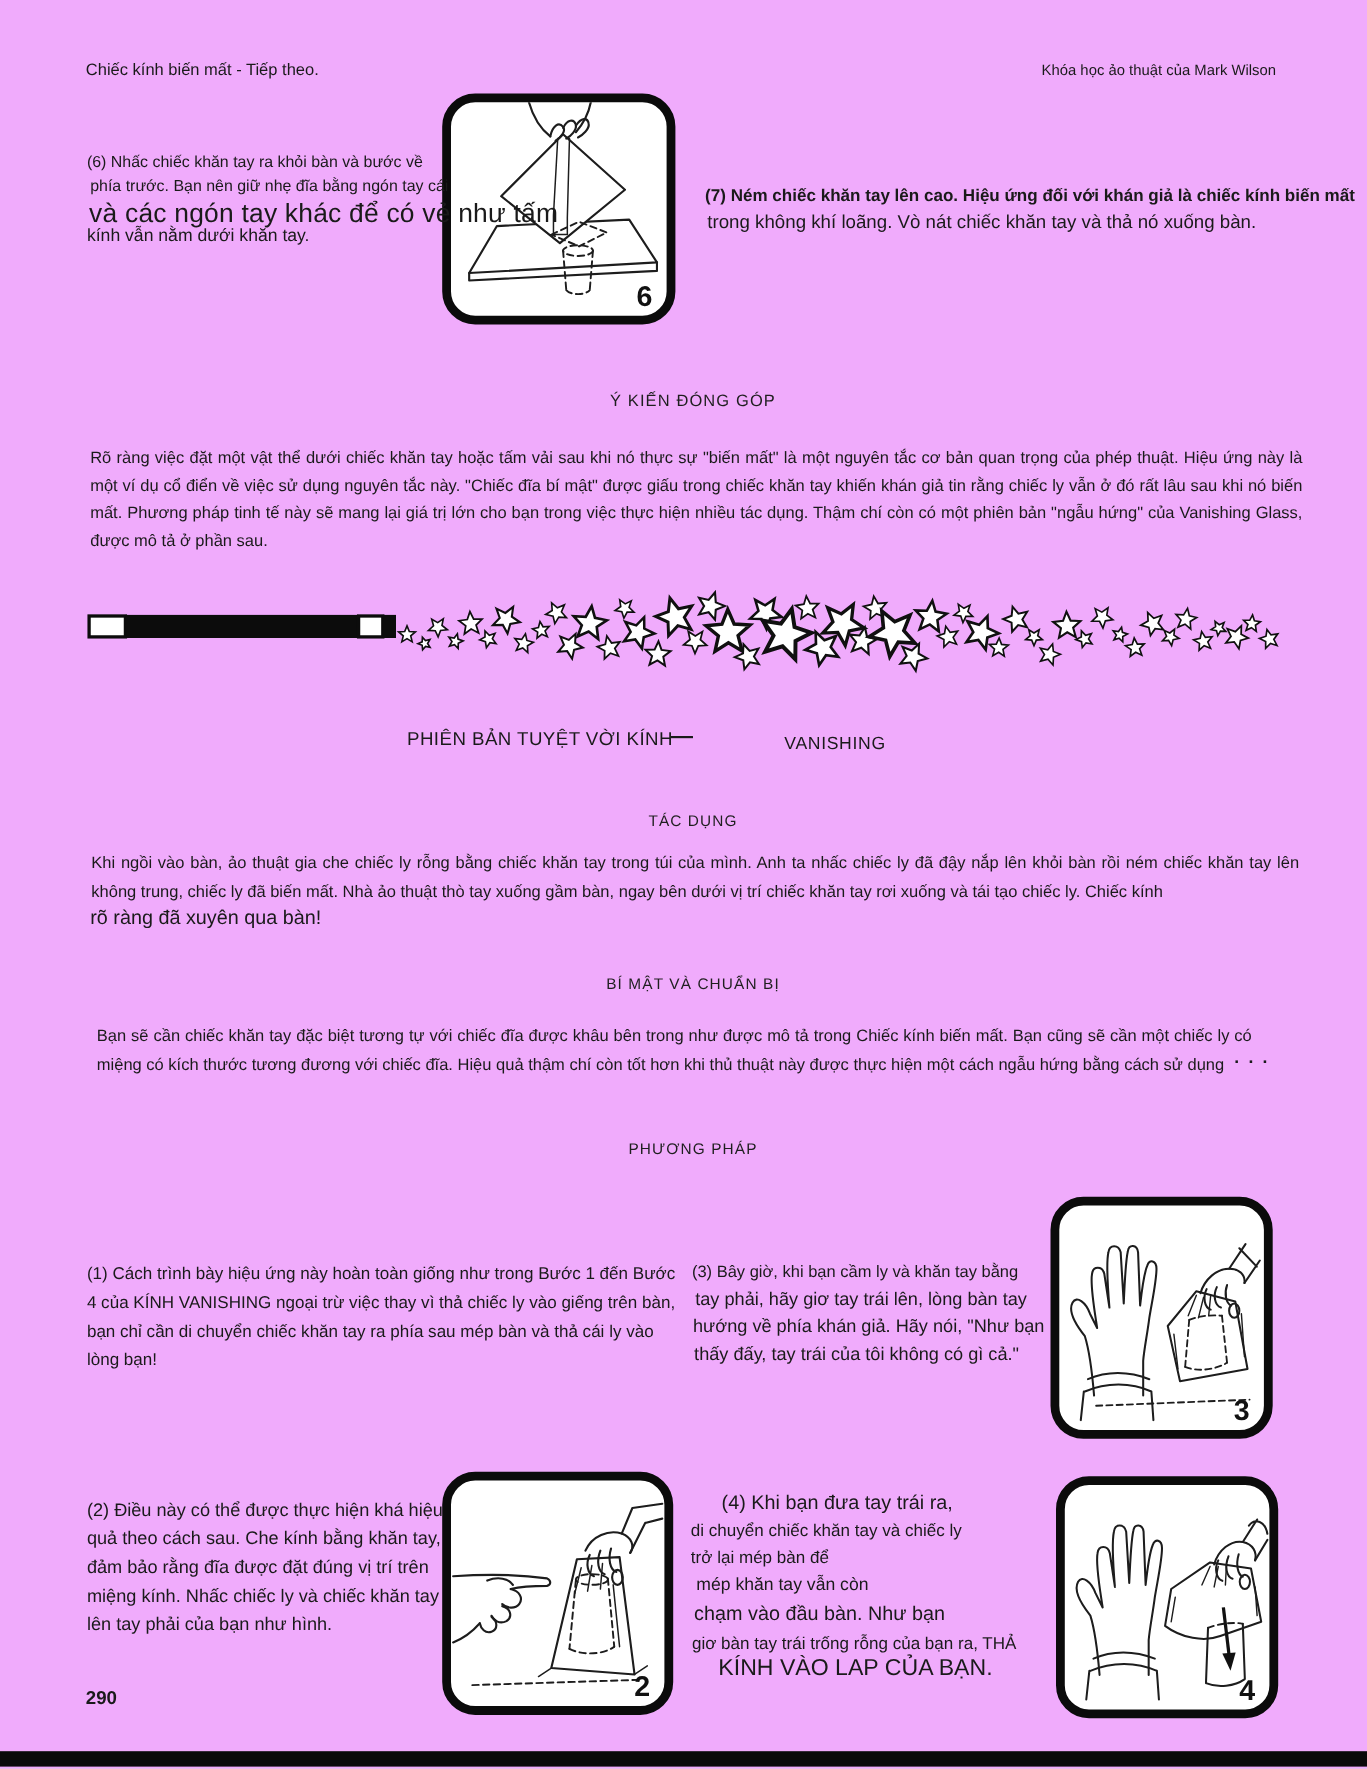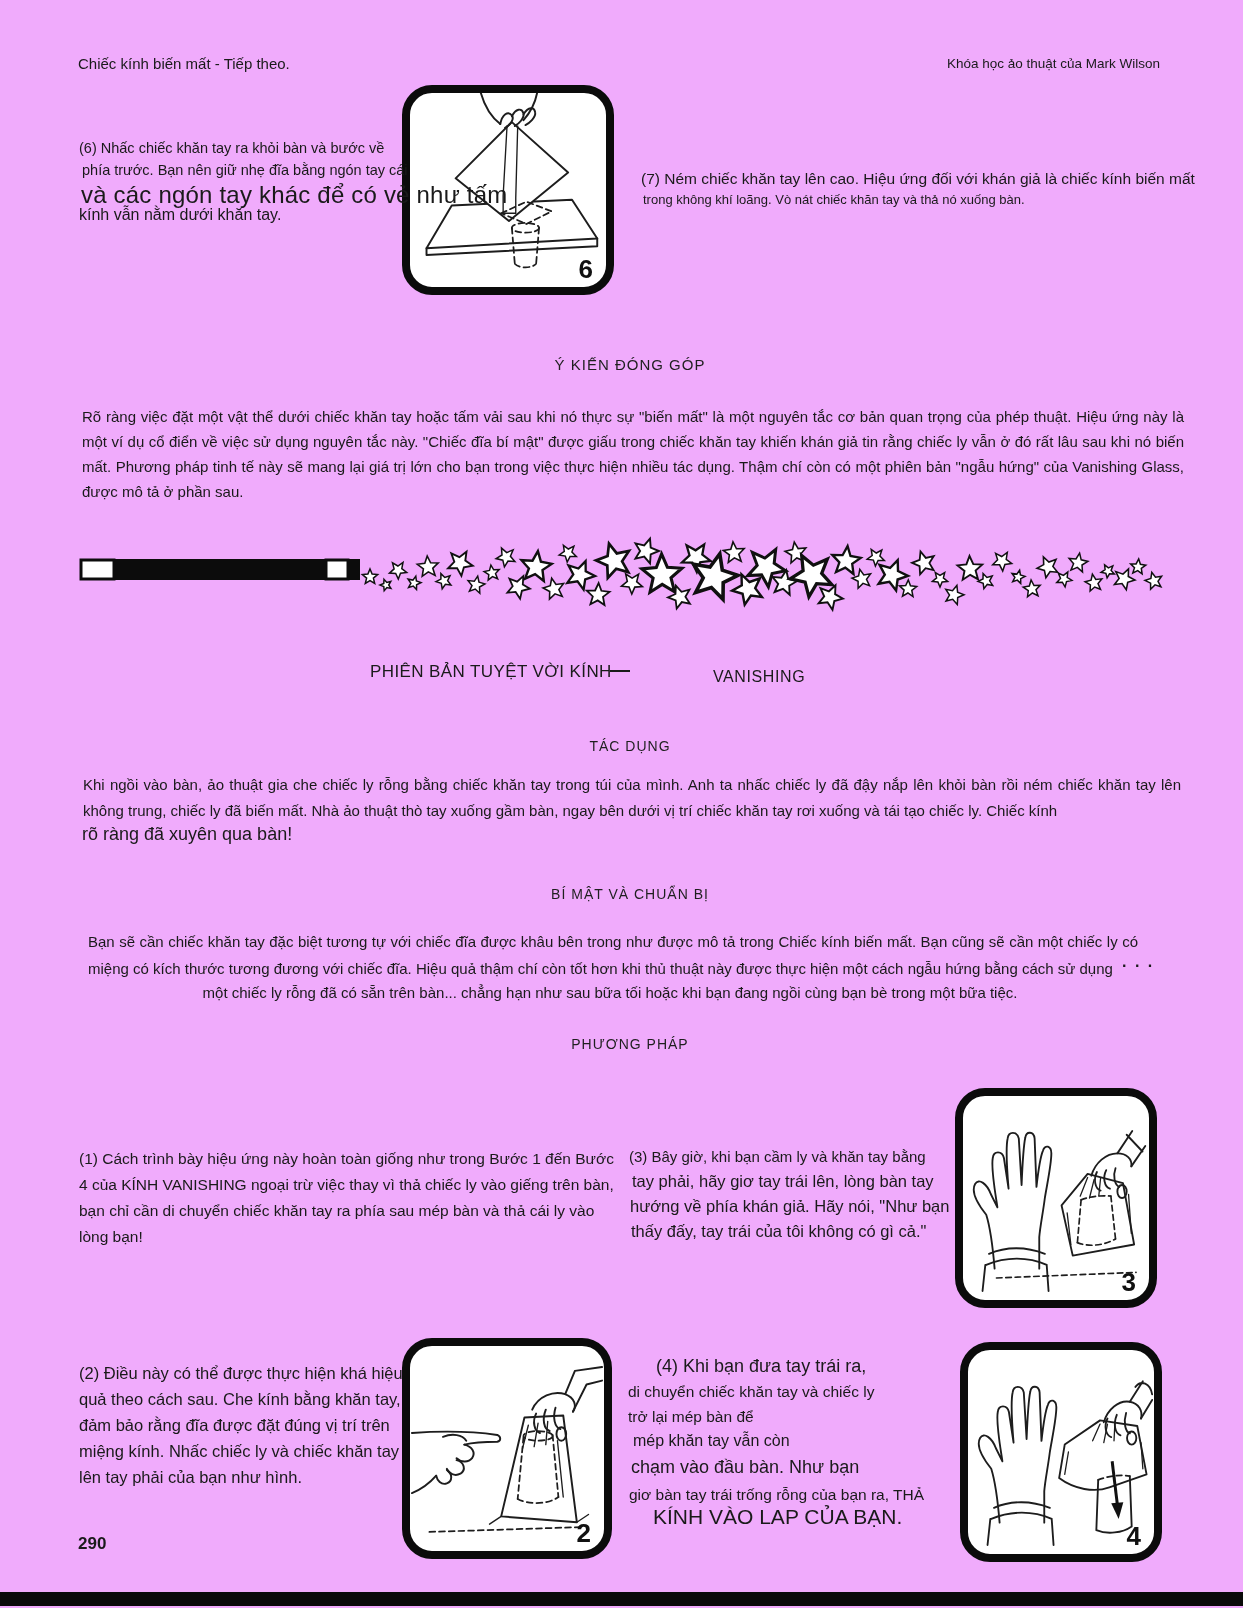--- a/index.html
+++ b/index.html
@@ -57,22 +57,22 @@
   </div>
 
   <div>
     <div class="abs" style="left:79px;top:140px;font-size:14.5px;">(6) Nhấc chiếc khăn tay ra khỏi bàn và bước về</div>
     <div class="abs" style="left:82px;top:162px;font-size:14.5px;">phía trước. Bạn nên giữ nhẹ đĩa bằng ngón tay cái</div>
     <div class="abs bigline" style="left:81px;top:181px;">và các ngón tay khác để có vẻ như tấm</div>
     <div class="abs" style="left:79px;top:206px;font-size:16px;">kính vẫn nằm dưới khăn tay.</div>
   </div>
 
   <div>
-    <div class="abs" style="left:641px;top:170px;font-size:15.5px;">(7) Ném chiếc khăn tay lên cao. Hiệu ứng đối với khán giả là chiếc kính biến mất</div>
-    <div class="abs" style="left:643px;top:192px;font-size:13px;text-align:right;">trong không khí loãng. Vò nát chiếc khăn tay và thả nó xuống bàn.</div>
+    <div class="abs" style="left:641px;top:170px;font-size:15.5px;font-weight:bold;">(7) Ném chiếc khăn tay lên cao. Hiệu ứng đối với khán giả là chiếc kính biến mất</div>
+    <div class="abs" style="left:643px;top:192px;font-size:17px;text-align:right;">trong không khí loãng. Vò nát chiếc khăn tay và thả nó xuống bàn.</div>
   </div>
 
   <div class="abs ctr heading" style="left:80px;top:356px;width:1100px;font-size:15px;">Ý KIẾN ĐÓNG GÓP</div>
   <div class="abs jus" style="left:82px;top:404px;width:1102px;font-size:15px;line-height:25px;">Rõ ràng việc đặt một vật thể dưới chiếc khăn tay hoặc tấm vải sau khi nó thực sự "biến mất" là một nguyên tắc cơ bản quan trọng của phép thuật. Hiệu ứng này là một ví dụ cổ điển về việc sử dụng nguyên tắc này. "Chiếc đĩa bí mật" được giấu trong chiếc khăn tay khiến khán giả tin rằng chiếc ly vẫn ở đó rất lâu sau khi nó biến mất. Phương pháp tinh tế này sẽ mang lại giá trị lớn cho bạn trong việc thực hiện nhiều tác dụng. Thậm chí còn có một phiên bản "ngẫu hứng" của Vanishing Glass, được mô tả ở phần sau.</div>
 
   <svg class="abs" style="left:78px;top:515px;" width="1090" height="105" viewBox="0 0 1090 105">
     <g>
       <rect class="wand-tip" x="3" y="45" width="33" height="19"></rect>
       <rect class="wand-body" x="36" y="44" width="212" height="21"></rect>
       <rect class="wand-tip" x="248" y="45" width="22" height="19"></rect>
@@ -137,21 +137,20 @@
   <div class="abs" style="left:610px;top:658px;font-size:20px;font-weight:bold;">—</div>
   <div class="abs" style="left:713px;top:668px;font-size:16px;letter-spacing:.6px;">VANISHING</div>
 
   <div class="abs ctr heading" style="left:80px;top:738px;width:1100px;">TÁC DỤNG</div>
   <div class="abs jus" style="left:83px;top:772px;width:1098px;font-size:15px;line-height:26px;">Khi ngồi vào bàn, ảo thuật gia che chiếc ly rỗng bằng chiếc khăn tay trong túi của mình. Anh ta nhấc chiếc ly đã đậy nắp lên khỏi bàn rồi ném chiếc khăn tay lên không trung, chiếc ly đã biến mất. Nhà ảo thuật thò tay xuống gầm bàn, ngay bên dưới vị trí chiếc khăn tay rơi xuống và tái tạo chiếc ly. Chiếc kính</div>
   <div class="abs" style="left:82px;top:824px;font-size:18px;">rõ ràng đã xuyên qua bàn!</div>
 
   <div class="abs ctr heading" style="left:80px;top:886px;width:1100px;">BÍ MẬT VÀ CHUẨN BỊ</div>
   <div class="abs jus" style="left:88px;top:928px;width:1050px;font-size:15px;line-height:27px;">Bạn sẽ cần chiếc khăn tay đặc biệt tương tự với chiếc đĩa được khâu bên trong như được mô tả trong Chiếc kính biến mất. Bạn cũng sẽ cần một chiếc ly có miệng có kích thước tương đương với chiếc đĩa. Hiệu quả thậm chí còn tốt hơn khi thủ thuật này được thực hiện một cách ngẫu hứng bằng cách sử dụng</div>
   <div class="abs" style="left:1122px;top:953px;font-size:16px;font-weight:bold;letter-spacing:2px;">. . .</div>
-  <div class="abs ctr" style="left:80px;top:984px;width:1060px;font-size:15px;">một chiếc ly rỗng đã có sẵn trên bàn... chẳng hạn như sau bữa tối hoặc khi bạn đang ngồi cùng bạn bè trong một bữa tiệc.</div>
 
   <div class="abs ctr heading" style="left:80px;top:1036px;width:1100px;text-align:center;">PHƯƠNG PHÁP</div>
 
   <div class="abs" style="left:79px;top:1146px;width:535px;font-size:15.5px;line-height:26px;">(1) Cách trình bày hiệu ứng này hoàn toàn giống như trong Bước 1 đến Bước 4 của KÍNH VANISHING ngoại trừ việc thay vì thả chiếc ly vào giếng trên bàn, bạn chỉ cần di chuyển chiếc khăn tay ra phía sau mép bàn và thả cái ly vào lòng bạn!</div>
 
   <div>
     <div class="abs" style="left:629px;top:1148px;font-size:15px;">(3) Bây giờ, khi bạn cầm ly và khăn tay bằng</div>
     <div class="abs" style="left:632px;top:1172px;font-size:16.5px;">tay phải, hãy giơ tay trái lên, lòng bàn tay</div>
     <div class="abs" style="left:630px;top:1197px;font-size:16.5px;">hướng về phía khán giả. Hãy nói, "Như bạn</div>
     <div class="abs" style="left:631px;top:1222px;font-size:16.5px;">thấy đấy, tay trái của tôi không có gì cả."</div>

